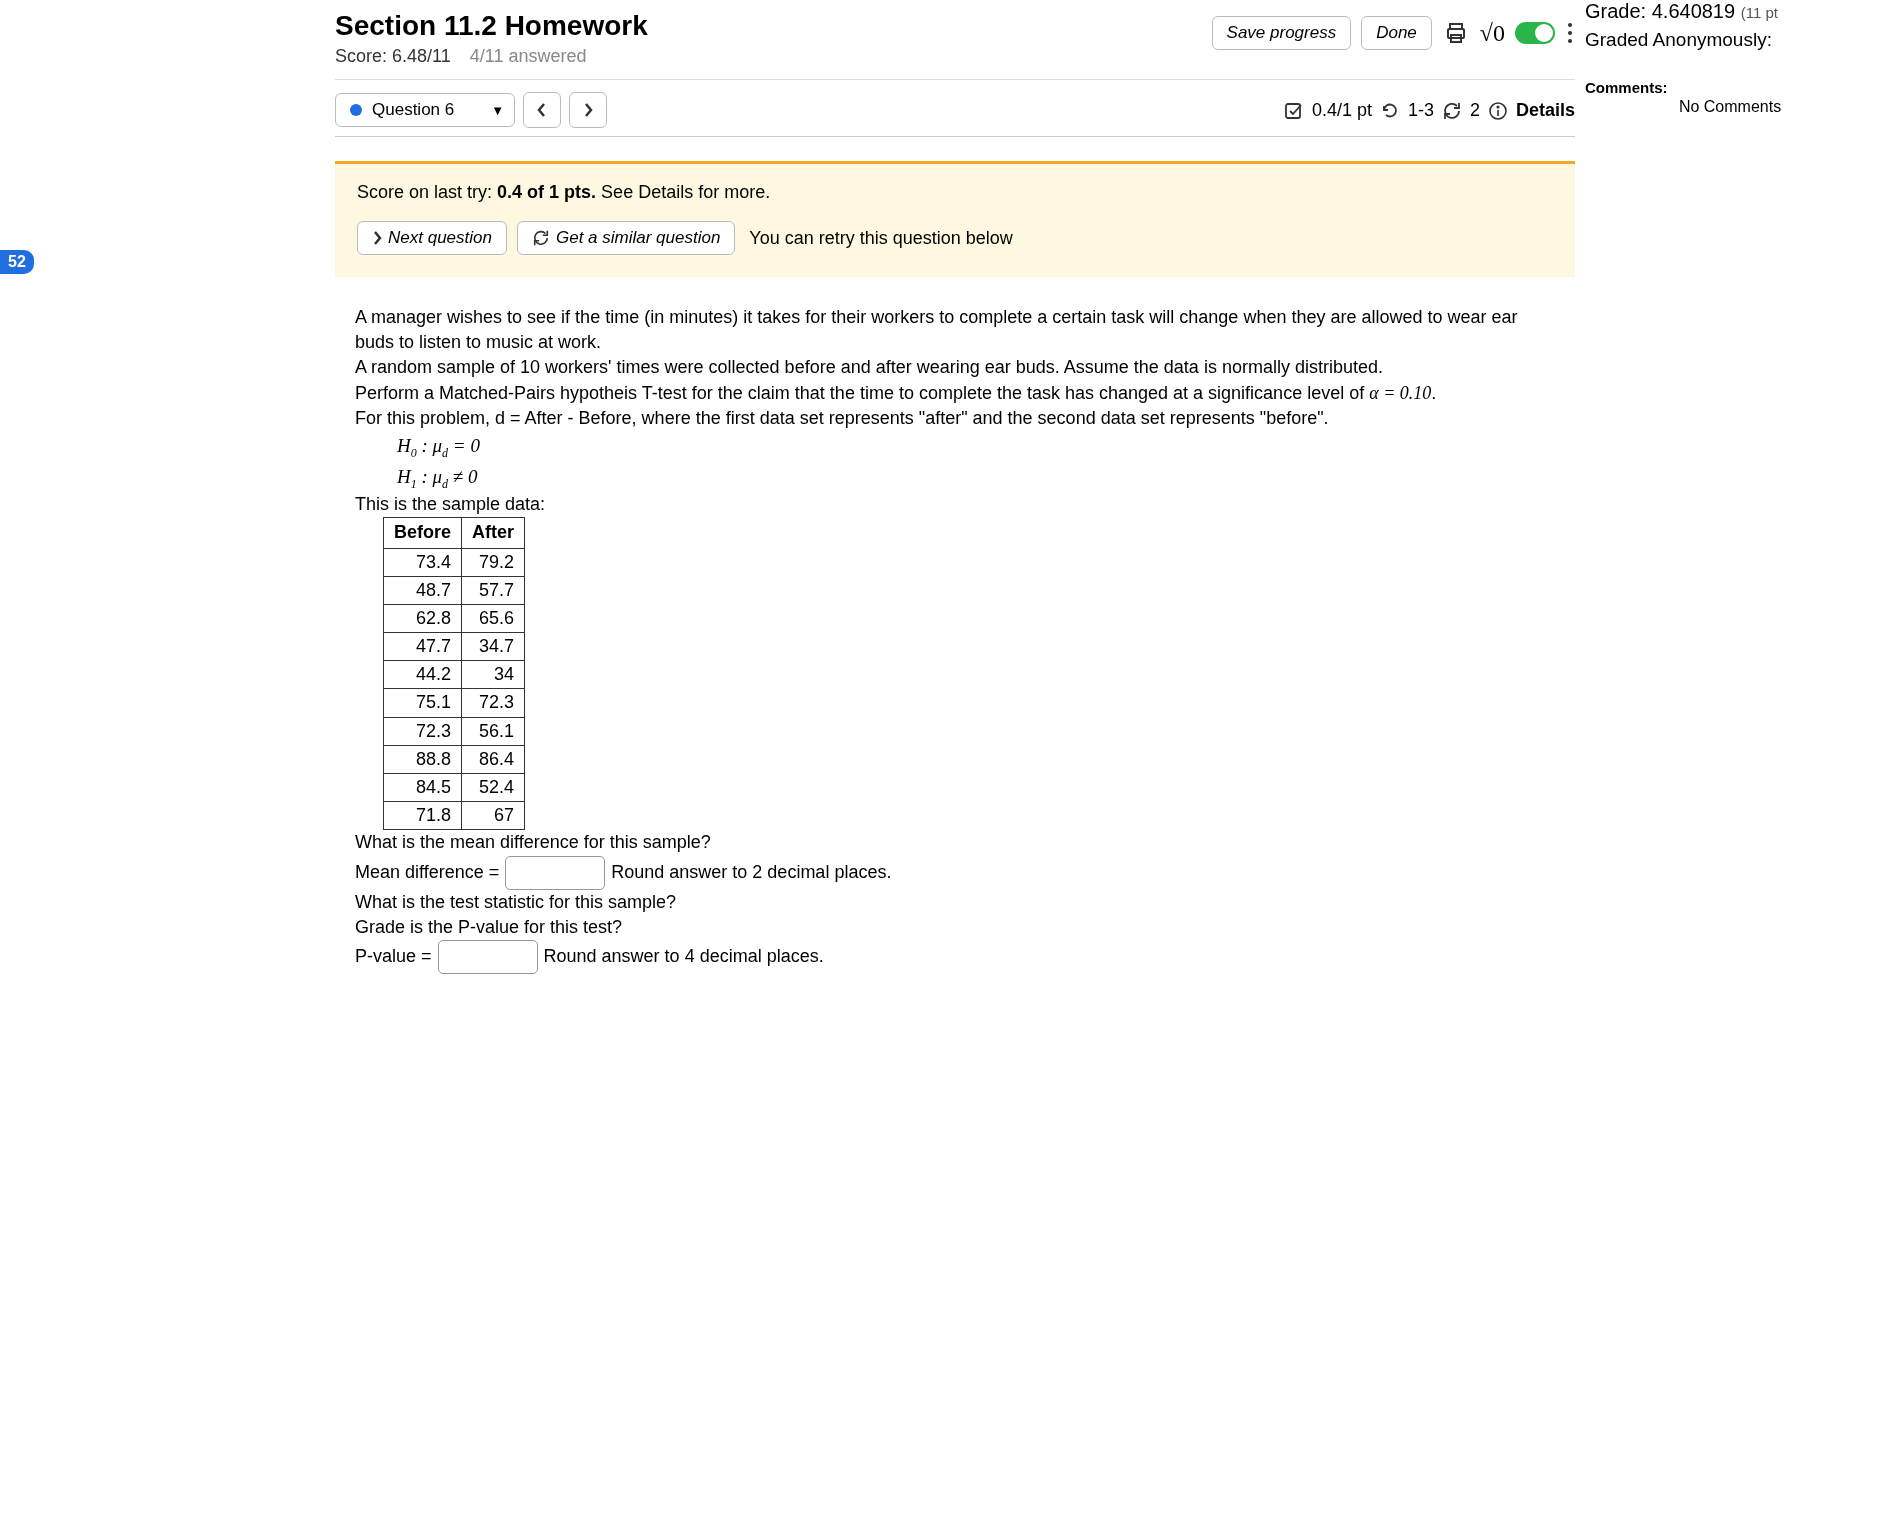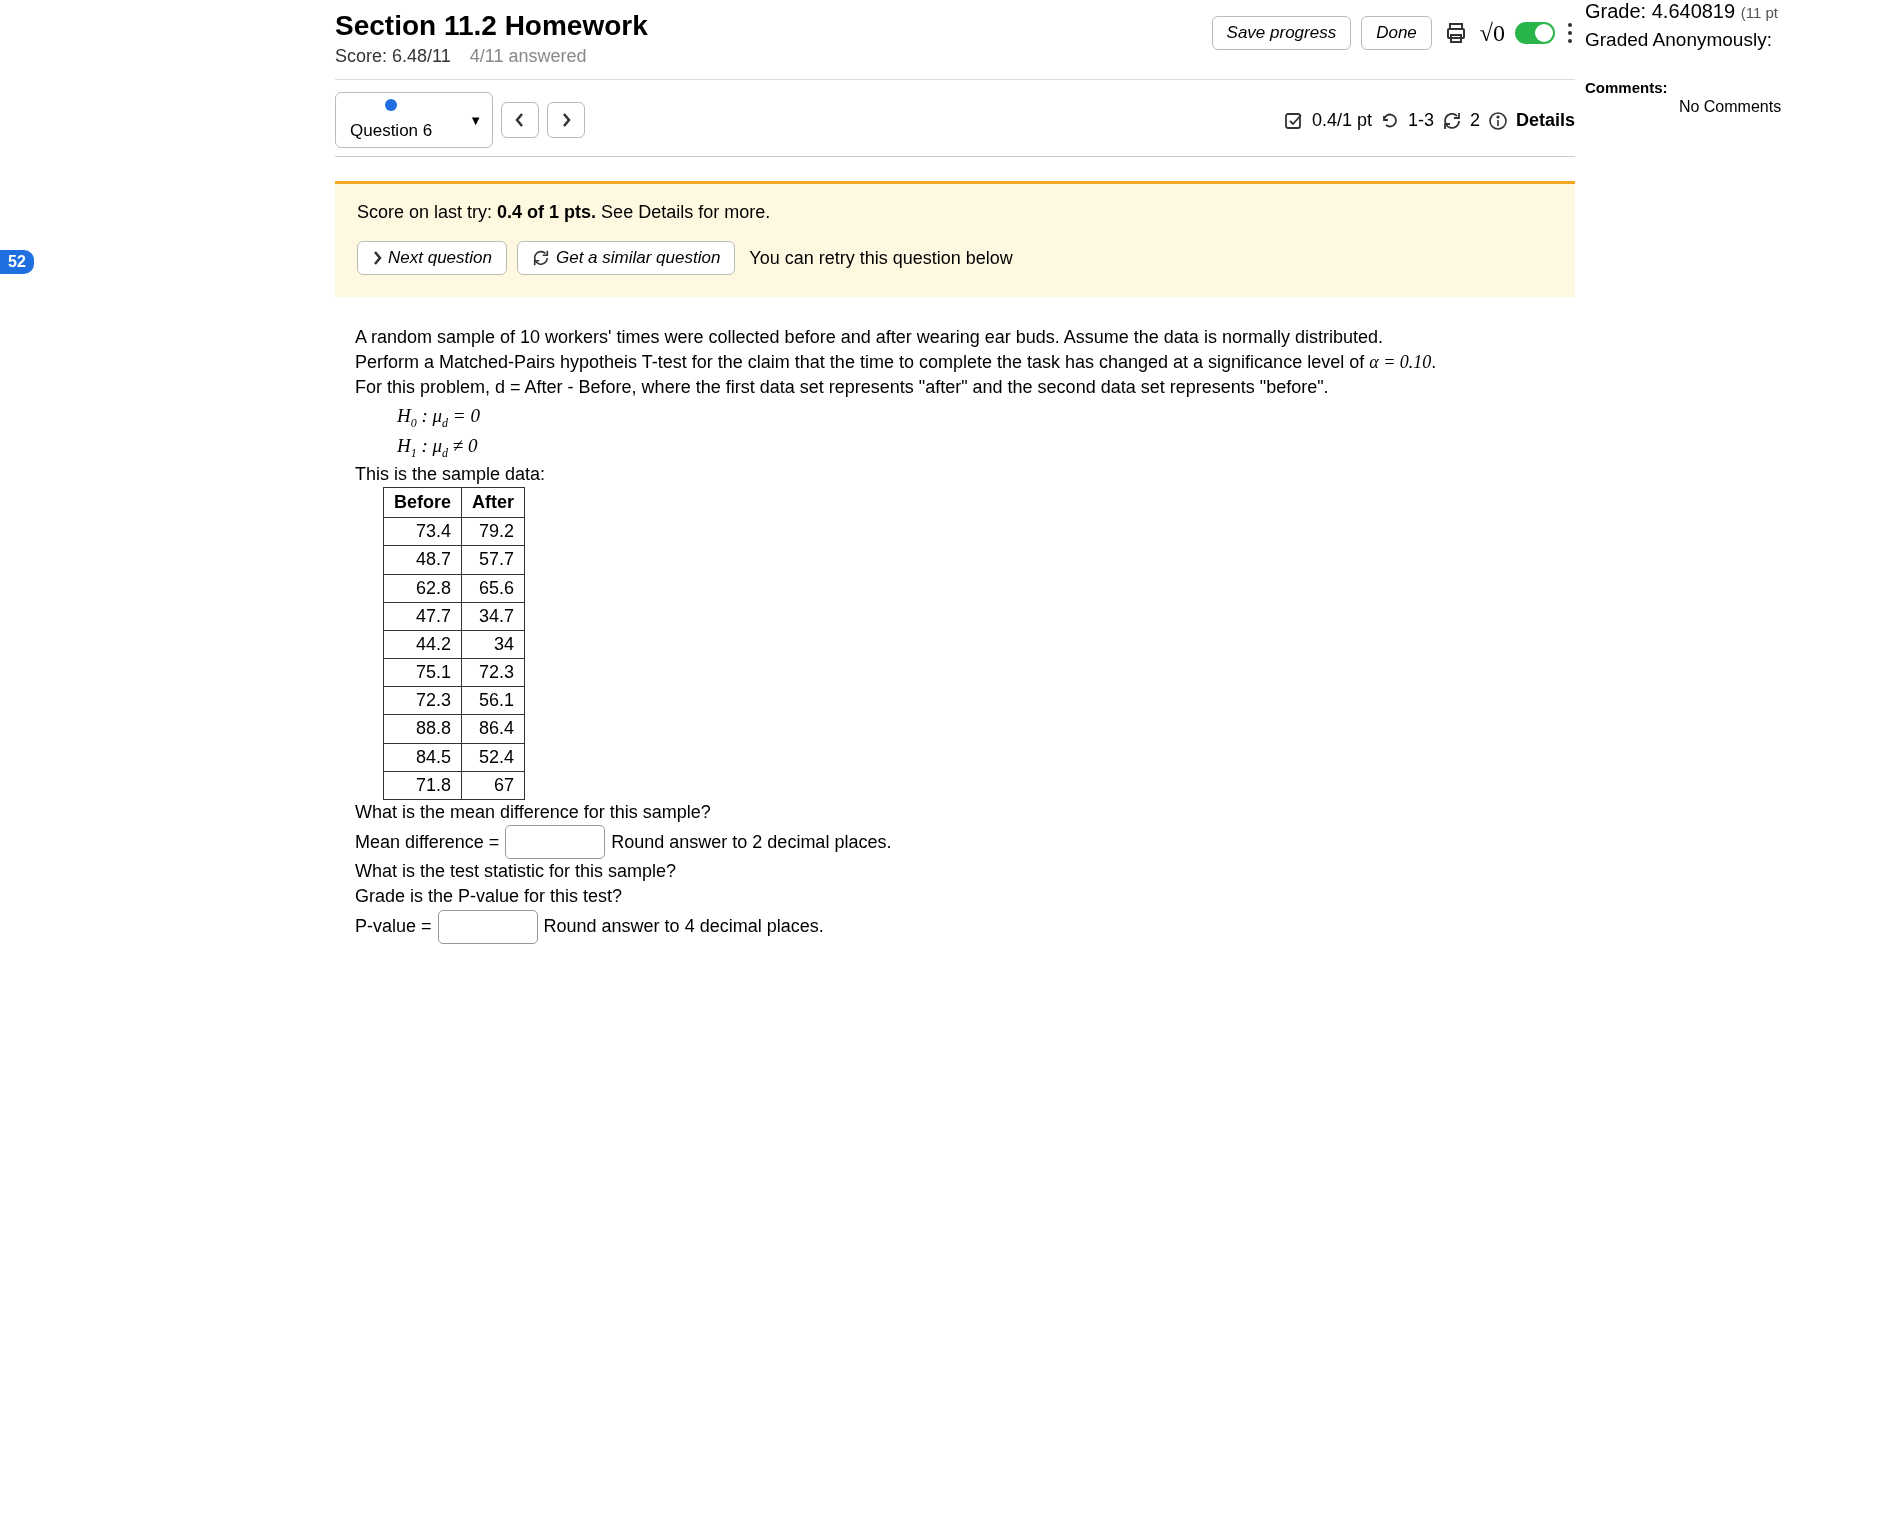--- a/index.html
+++ b/index.html
@@ -104,21 +104,20 @@
 .q-select {
   border: 1px solid #bbb;
   border-radius: 6px;
   padding: 6px 60px 6px 14px;
   font-size: 17px;
   display: inline-flex;
   align-items: center;
   gap: 10px;
   position: relative;
   cursor: pointer;
-  flex-direction: column;
 }
 .blue-dot {
   width: 12px; height: 12px; background: #1f6fe0; border-radius: 50%;
   display: inline-block;
 }
 .caret-down {
   position: absolute; right: 10px; top: 50%; transform: translateY(-50%);
   font-size: 13px;
 }
 .nav-btn {
@@ -344,20 +343,21 @@
               <path d="M17 2 v5 h-5"></path>
               <path d="M3 18 v-5 h5"></path>
             </svg>
         <span>Get a similar question</span>
       </button>
       <span class="retry-text">You can retry this question below</span>
     </div>
   </div>
 
   <div class="body-area">
+    <p>A manager wishes to see if the time (in minutes) it takes for their workers to complete a certain task will change when they are allowed to wear ear buds to listen to music at work.</p>
     <p>A random sample of 10 workers' times were collected before and after wearing ear buds. Assume the data is normally distributed.</p>
     <p>
       <span>Perform a Matched-Pairs hypotheis T-test for the claim that the time to complete the task has changed at a significance level of </span><span style="font-family:serif;font-style:italic;">α = 0.10</span><span>.</span>
     </p>
 
     <p class="para-gap">For this problem, d = After - Before, where the first data set represents "after" and the second data set represents "before".</p>
     <div class="hyp">
       H<sub>0</sub> : μ<sub>d</sub> = 0
     </div>
     <div class="hyp">

